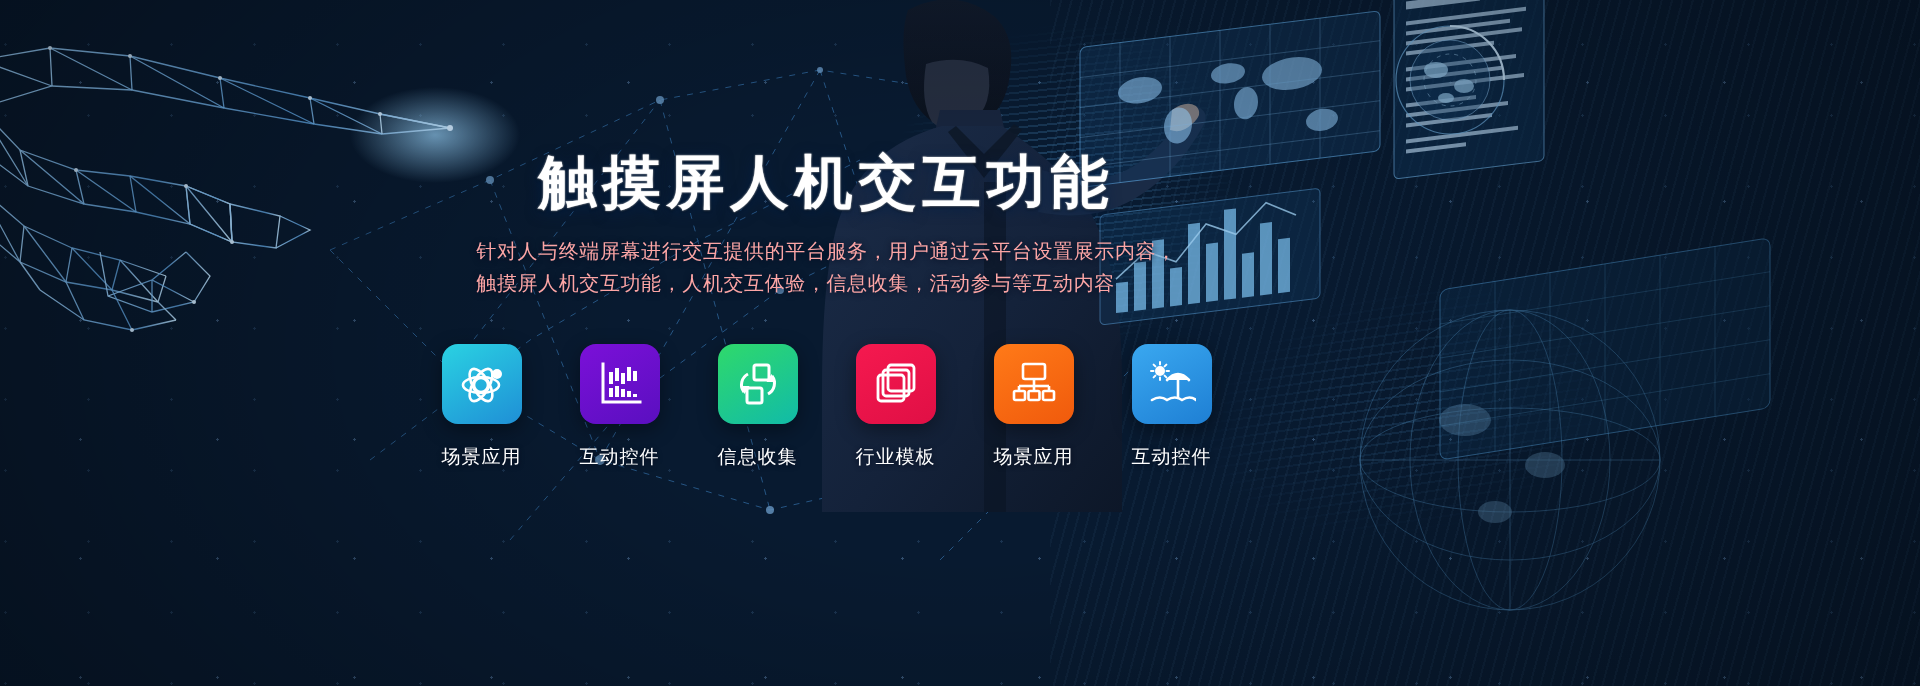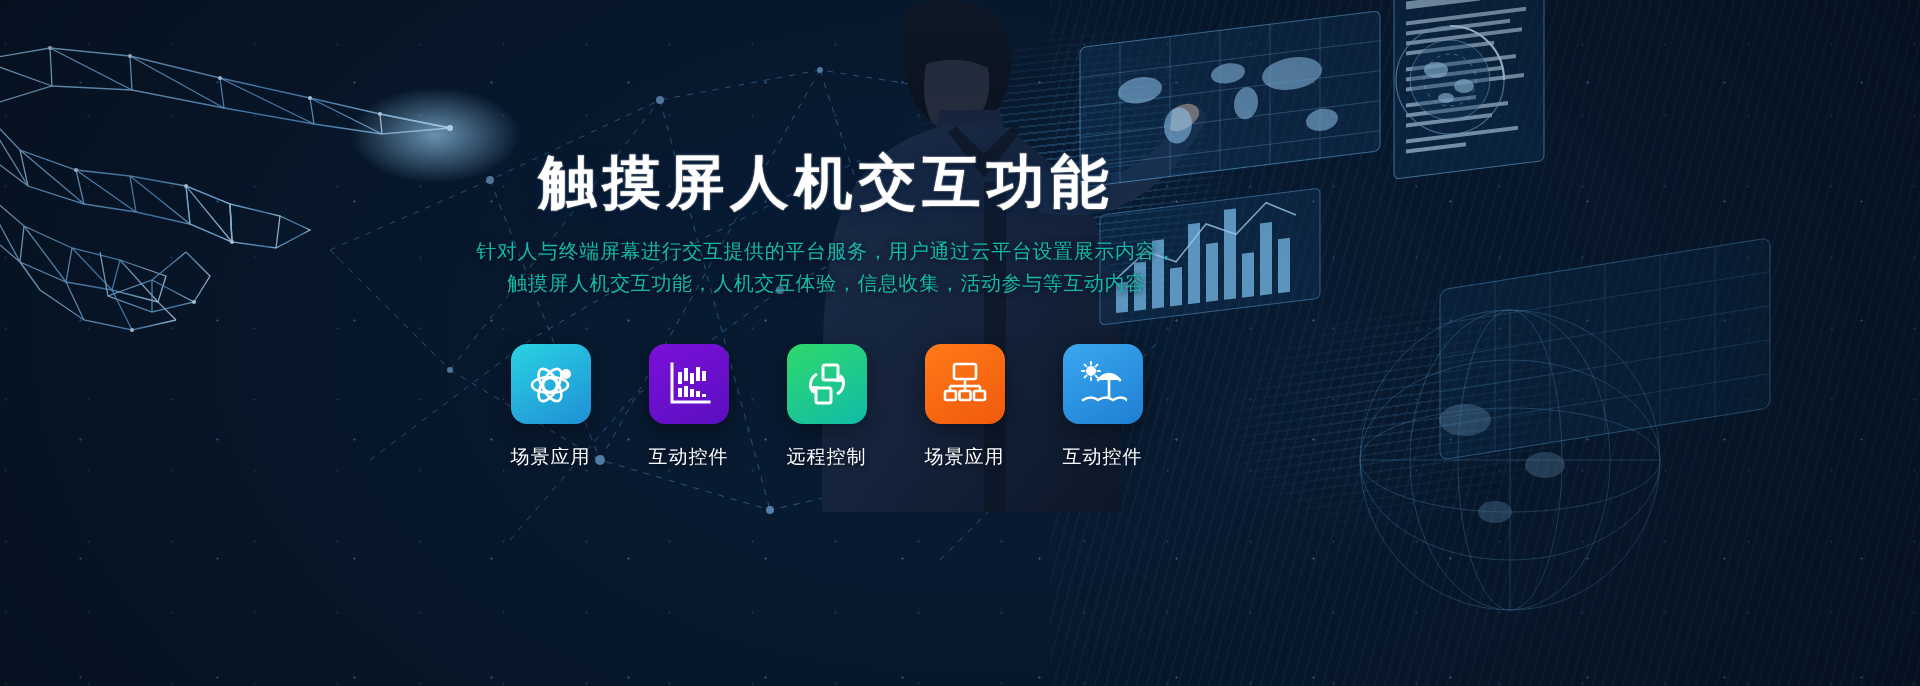--- a/index.html
+++ b/index.html
@@ -87,22 +87,21 @@
     text-shadow:
       0 0 2px rgba(255,255,255,.85),
       0 3px 14px rgba(0,30,70,.85),
       0 1px 3px rgba(0,0,0,.9);
     line-height:1.05;
     white-space:nowrap;
   }
 
   .subtitle {
     margin-top:22px;
-    text-align:center;
-    color:#14b8a6;
+    color:#fca5a5;
     font-size:20px;
     line-height:1.62;
     letter-spacing:.6px;
     text-shadow:0 1px 6px rgba(0,10,30,.9);
     white-space:nowrap;
   }
   .subtitle div { display:block; }
 
   
   .features {
@@ -394,23 +393,35 @@
             <g fill="none" stroke="#ffffff" stroke-width="3">
               <rect x="20" y="5" width="15" height="15" rx="2"></rect>
               <rect x="13" y="28" width="15" height="15" rx="2"></rect>
               <path d="M14 14 a12 12 0 0 0 -4 18"></path>
               <path d="M34 34 a12 12 0 0 0 4 -18"></path>
             </g>
             <path d="M6 26 l4.5 8 l5 -8 Z" fill="#ffffff"></path>
             <path d="M42 22 l-4.5 -8 l-5 8 Z" fill="#ffffff"></path>
           </svg>
         </div>
-        <div class="feature-label">远程控制</div>
-      </div>
-
+        <div class="feature-label">信息收集</div>
+      </div>
+
+      <div class="feature">
+        <div class="tile" id="tile3" style="background: linear-gradient(150deg, rgb(245, 25, 79) 0%, rgb(224, 15, 69) 100%);">
+          <svg width="48" height="48" viewBox="0 0 48 48">
+            <g fill="none" stroke="#ffffff" stroke-width="2.8">
+              <rect x="16" y="5" width="26" height="26" rx="3"></rect>
+              <rect x="11" y="10" width="26" height="26" rx="3"></rect>
+              <rect x="6" y="15" width="26" height="26" rx="3"></rect>
+            </g>
+          </svg>
+        </div>
+        <div class="feature-label">行业模板</div>
+      </div>
 
       <div class="feature">
         <div class="tile" id="tile4" style="background: linear-gradient(150deg, rgb(255, 122, 24) 0%, rgb(240, 90, 12) 100%);">
           <svg width="48" height="48" viewBox="0 0 48 48">
             <g fill="none" stroke="#ffffff" stroke-width="2.6">
               <rect x="13" y="4" width="22" height="15" rx="2"></rect>
               <path d="M24 19 V26"></path>
               <path d="M9 26 H39"></path>
               <path d="M9 26 V31 M24 26 V31 M39 26 V31"></path>
               <rect x="4" y="31" width="11" height="9" rx="1.5"></rect>

